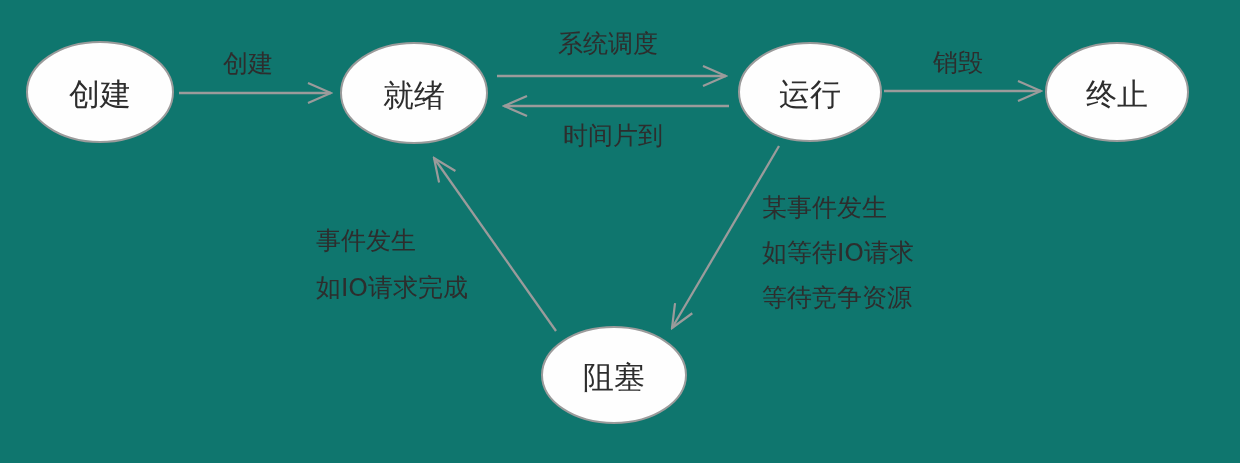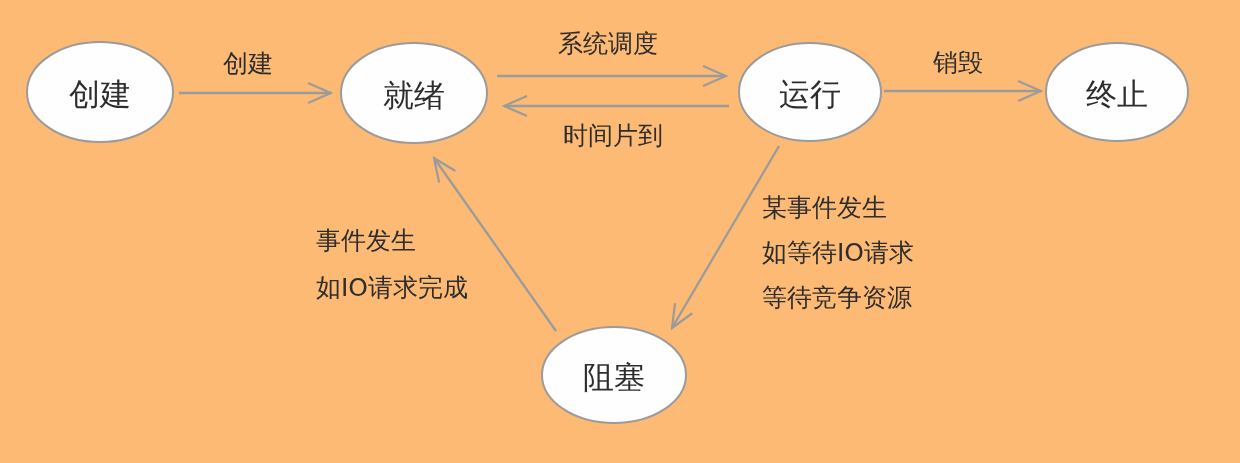--- a/index.html
+++ b/index.html
@@ -5,21 +5,21 @@
   html, body {
     margin: 0;
     padding: 0;
     background: #ffffff;
     font-family: "DejaVu Sans", "Liberation Sans", sans-serif;
   }
   .canvas {
     position: relative;
     width: 1240px;
     height: 463px;
-    background: #fdba74;
+    background: #0f766e;
     overflow: hidden;
   }
   svg text {
     font-family: "DejaVu Sans", "Liberation Sans", sans-serif;
     fill: #2d2d2d;
   }
   .node-shape {
     fill: #fefefe;
     stroke: #9b9b9b;
     stroke-width: 2;

